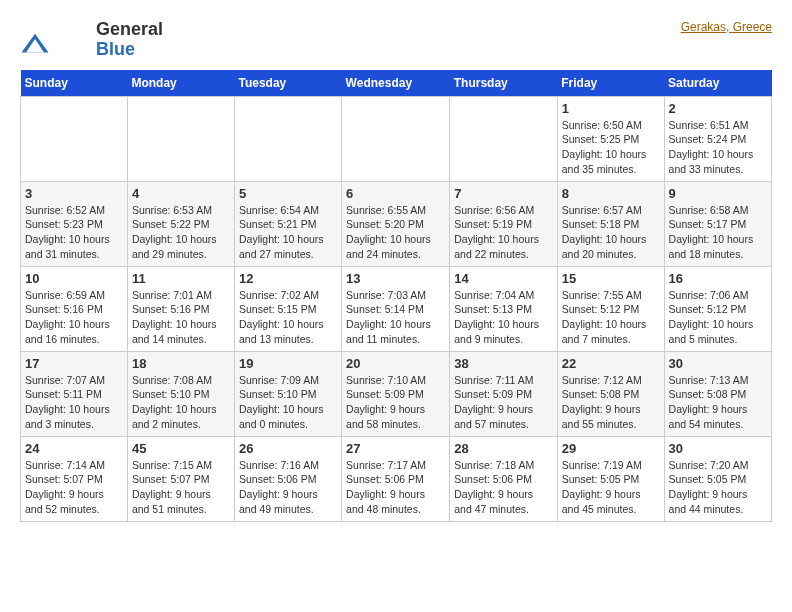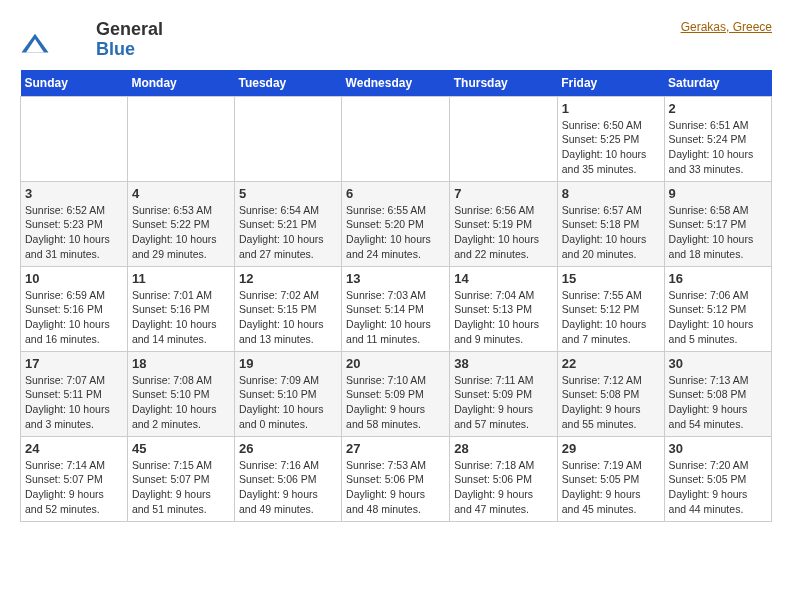--- a/index.html
+++ b/index.html
@@ -286,21 +286,21 @@
 Daylight: 9 hours and 51 minutes.</div>
         </td>
         <td>
           <div class="day-num">26</div>
           <div class="day-info" style="white-space: pre-line;">Sunrise: 7:16 AM
 Sunset: 5:06 PM
 Daylight: 9 hours and 49 minutes.</div>
         </td>
         <td>
           <div class="day-num">27</div>
-          <div class="day-info" style="white-space: pre-line;">Sunrise: 7:53 AM
+          <div class="day-info" style="white-space: pre-line;">Sunrise: 7:17 AM
 Sunset: 5:06 PM
 Daylight: 9 hours and 48 minutes.</div>
         </td>
         <td>
           <div class="day-num">28</div>
           <div class="day-info" style="white-space: pre-line;">Sunrise: 7:18 AM
 Sunset: 5:06 PM
 Daylight: 9 hours and 47 minutes.</div>
         </td>
         <td>

